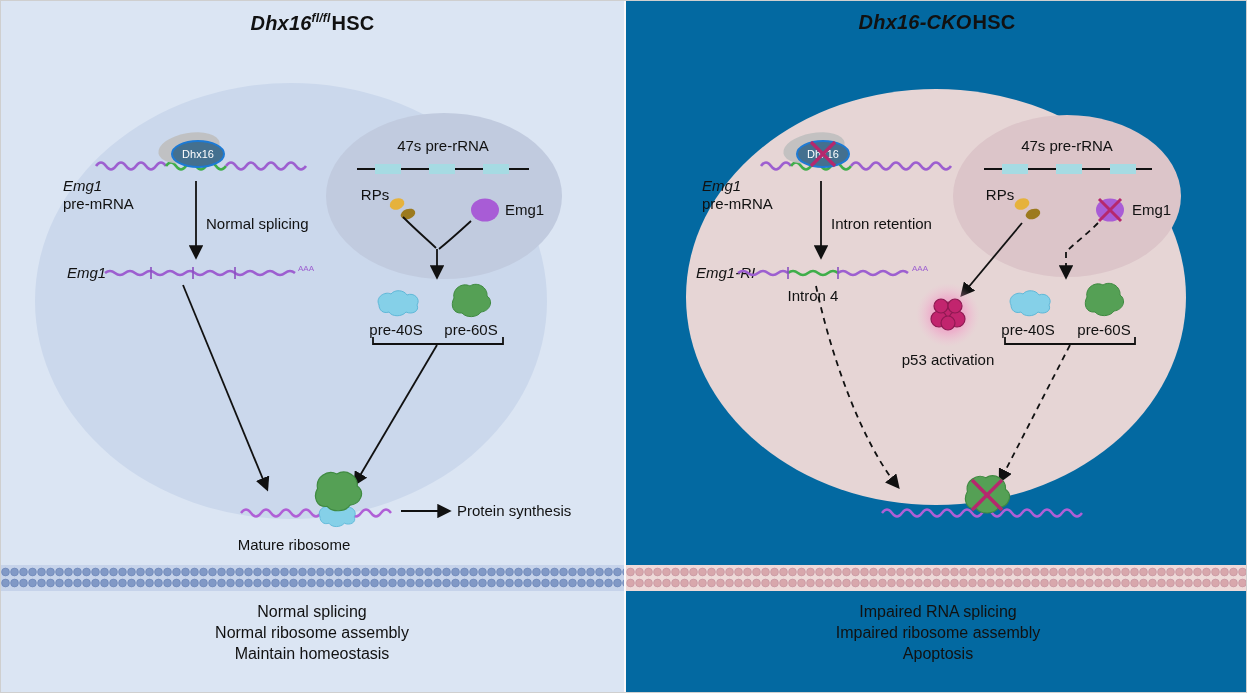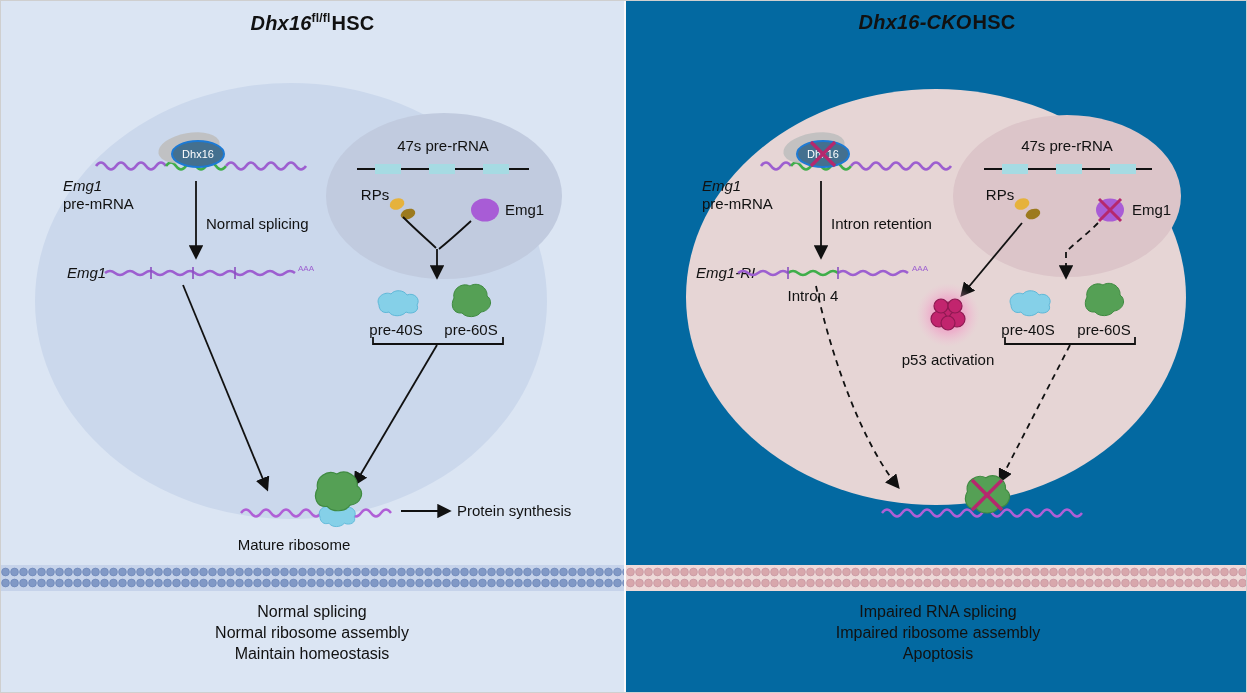--- a/index.html
+++ b/index.html
@@ -6,21 +6,21 @@
   html,body { width:1247px; height:693px; }
   body { font-family:"Liberation Sans", sans-serif; background:#fff; }
   .canvas { position:relative; width:1247px; height:693px; overflow:hidden; border:1px solid #cfcfcf; }
   .panel { position:absolute; top:0; height:693px; }
   .panel.left  { left:0;   width:623px; background:#dbe5f3; }
   .panel.right { left:623px; width:624px; background:#0369a1; border-left:2px solid #fbf8f9; }
   .panel svg { position:absolute; left:0; top:0; display:block; }
   .title { position:absolute; top:10px; left:0; width:100%; text-align:center;
            font-size:20px; font-weight:bold; color:#111; z-index:2; letter-spacing:.2px; }
   .title .gene { font-style:italic; }
-  .title sup { font-size:12px; }
+  .title sup { font-style:italic; font-size:12px; }
   .title .suffix { margin-left:1px; }
   text.t  { font-family:"Liberation Sans",sans-serif; font-size:15px; fill:#111; }
   text.ti { font-style:italic; }
   text.mid { text-anchor:middle; }
   text.wt { font-family:"Liberation Sans",sans-serif; font-size:11px; fill:#fff; text-anchor:middle; }
   text.aaa { font-family:"Liberation Sans",sans-serif; font-size:8px; fill:#9d5fd0; }
   text.sum { font-size:16px; }
   .arrow { stroke:#111; stroke-width:1.8; fill:none; }
   .dash  { stroke-dasharray:6 5; }
 </style>

